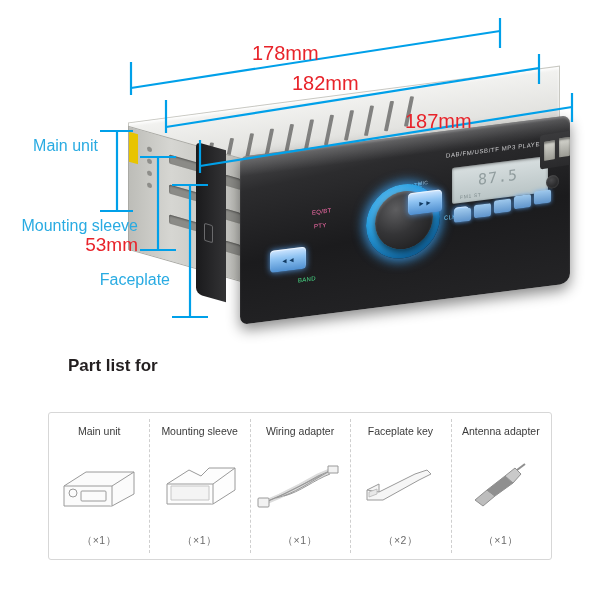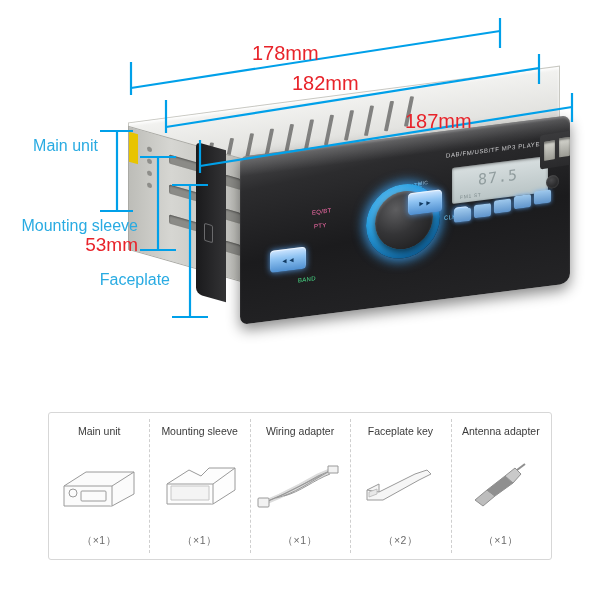--- a/index.html
+++ b/index.html
@@ -426,21 +426,21 @@
   <div class="dim-label ta-right" style="left:0px; top:218px; width:138px;">
     <span class="dim-name">Mounting sleeve</span>
     <span class="dim-val">53mm</span>
   </div>
   <div class="dim-label ta-right" style="left:0px; top:272px; width:170px;">
     <span class="dim-name">Faceplate</span>
   </div>
 </div>
 
 <div id="partlist-title">
-  <br>
+  <span>Part list for</span><br>
 </div>
 
 <div id="parts-table">
 
   <div class="part-cell">
     <div class="part-label">Main unit</div>
     <div class="part-art">
       <svg width="86" height="56" viewBox="0 0 86 56">
         <g fill="#fbfbfb" stroke="#9a9a9a" stroke-width="1" stroke-linejoin="round">
           <path d="M8 26 L30 12 L78 12 L78 34 L56 46 L8 46 Z"></path>

